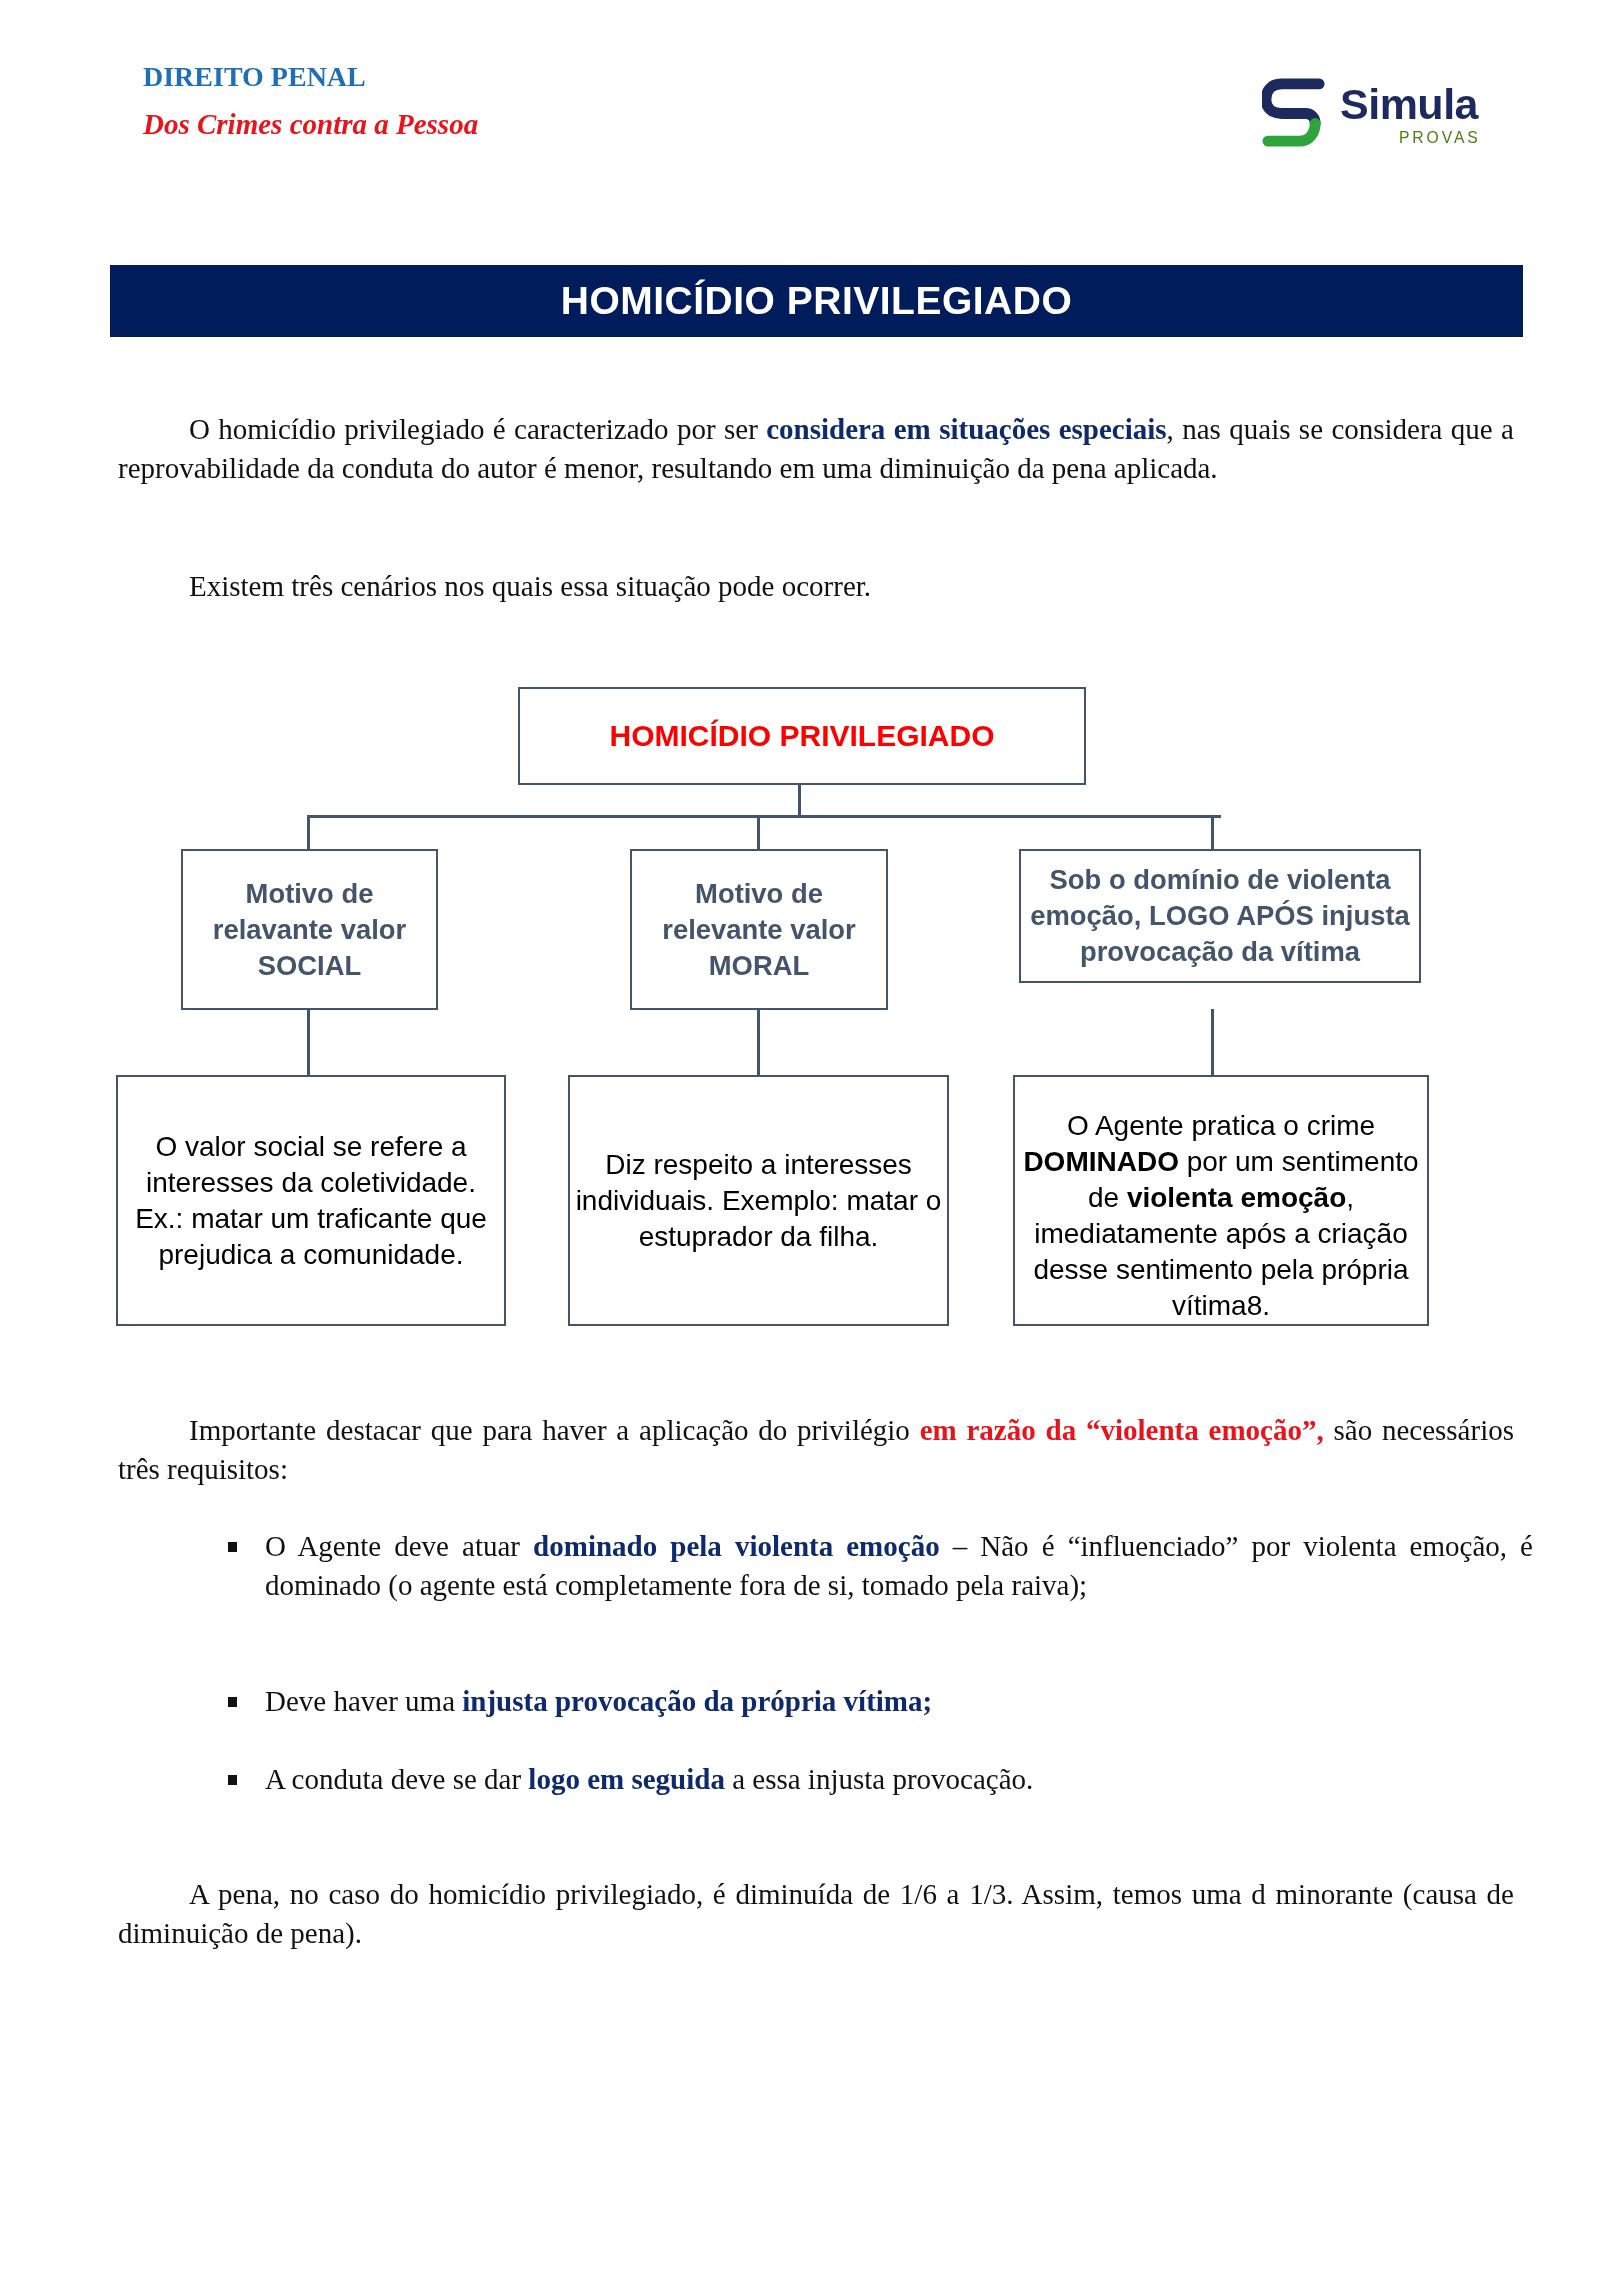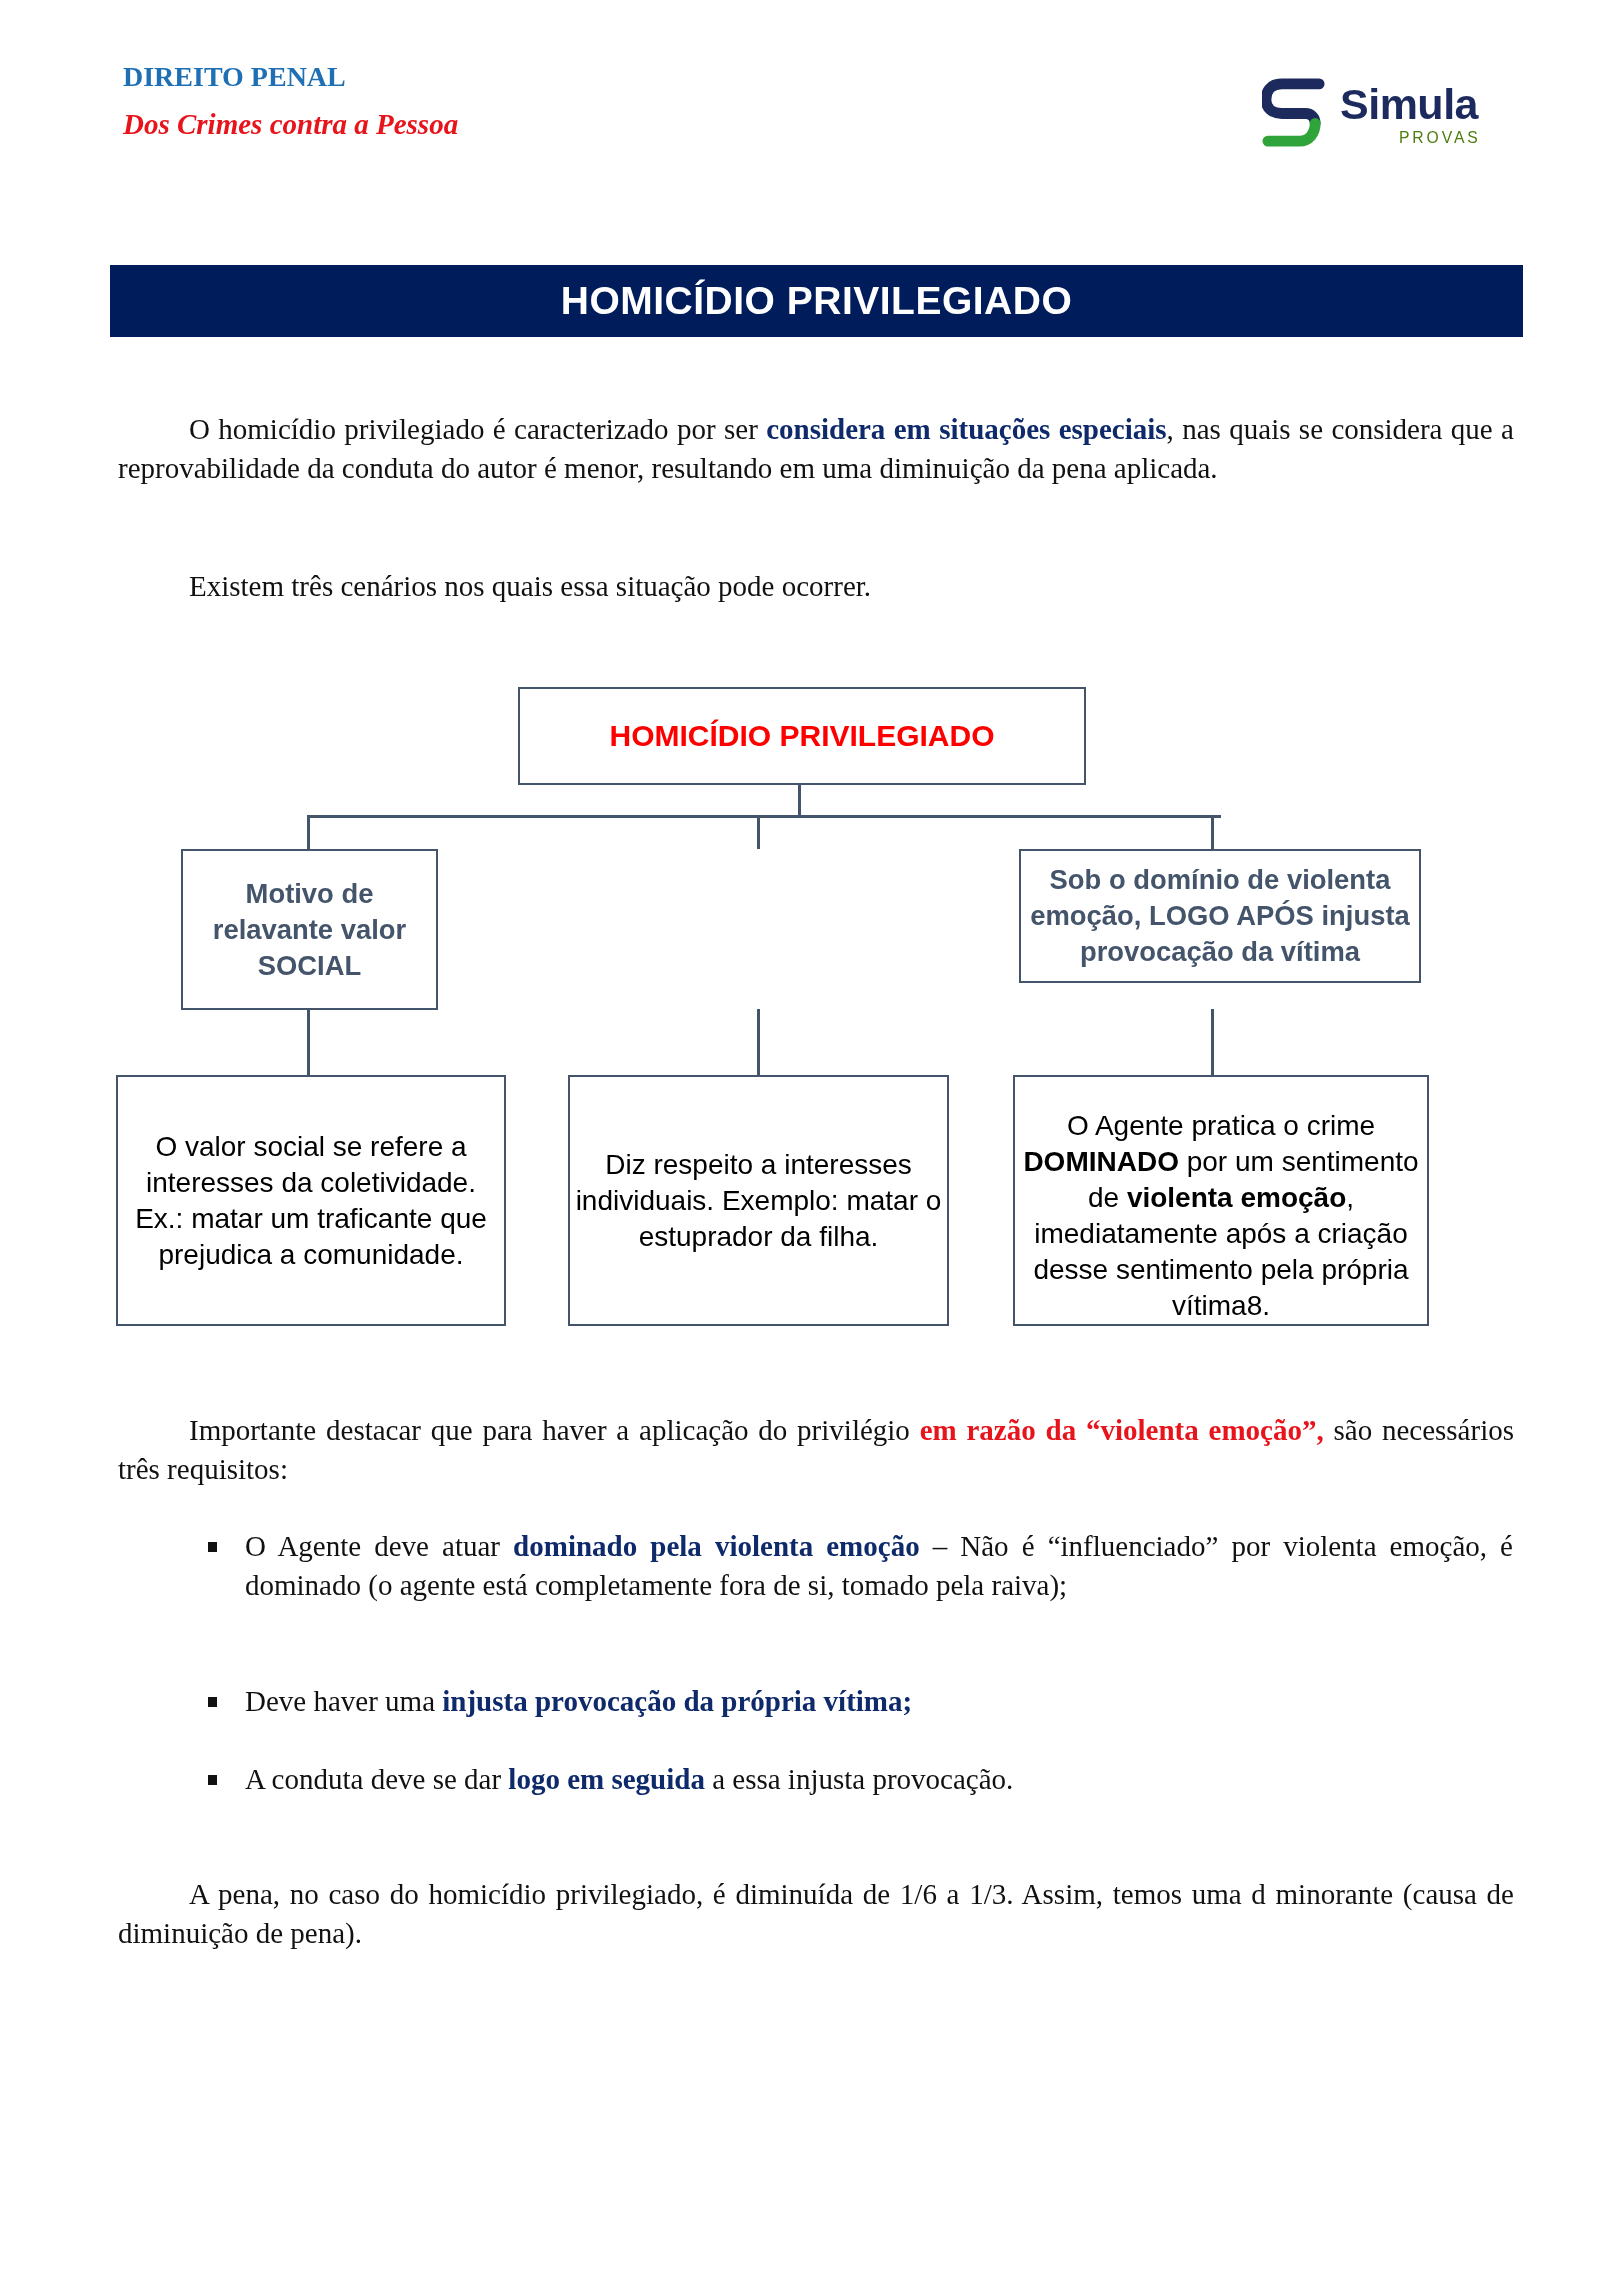--- a/index.html
+++ b/index.html
@@ -1,17 +1,17 @@
 <!DOCTYPE html>
 <html><head>
 <meta charset="utf-8">
 <style>
   html, body { margin: 0; padding: 0; background: #ffffff; }
   body { width: 1621px; height: 2293px; position: relative; overflow: hidden; }
-  .serif { font-family: "Liberation Serif", "DejaVu Serif", serif; }
+  .serif { font-family: "Liberation Serif", "DejaVu Serif", serif; margin-left: 20px; }
   .sans { font-family: "Liberation Sans", "DejaVu Sans", sans-serif; }
 
   #hdr-subject { position: absolute; left: 123px; top: 61px; font-size: 28px; font-weight: bold; color: #1f6fb5; }
   #hdr-topic { position: absolute; left: 123px; top: 108px; font-size: 29px; font-weight: bold; font-style: italic; color: #e8141b; }
 
   #logo { position: absolute; left: 1262px; top: 78px; width: 235px; height: 71px; }
   #logo .mark { position: absolute; left: 0; top: 0; width: 65px; height: 71px; }
   #logo .word { position: absolute; left: 78px; top: 2px; font-size: 43px; font-weight: bold; color: #1d2a5e; letter-spacing: -0.5px; }
   #logo .sub { position: absolute; left: 137px; top: 51px; font-size: 15.7px; color: #4d7c0f; letter-spacing: 2.9px; }
 
@@ -83,20 +83,23 @@
   <div class="line" style="left:757px; top:1009px; width:2.9px; height:68px;"></div>
   <div class="line" style="left:1211px; top:1009px; width:2.9px; height:68px;"></div>
 
   <div id="box-root" class="box sans">
     <span>HOMICÍDIO PRIVILEGIADO</span>
   </div>
 
   <div id="box-social" class="box l2 sans">
     <span style="padding:0 9.8px">Motivo de relavante valor SOCIAL</span>
   </div>
+  <div id="box-moral" class="box l2 sans">
+    <span style="padding:0 9.8px">Motivo de relevante valor MORAL</span>
+  </div>
   <div id="box-emocao" class="box l2 sans">
     <span style="padding:0 7.8px">Sob o domínio de violenta emoção, LOGO APÓS injusta provocação da vítima</span>
   </div>
 
   <div id="box-social-desc" class="box l3 sans">
     <span style="padding:0 3.9px">O valor social se refere a interesses da coletividade. Ex.: matar um traficante que prejudica a comunidade.</span>
   </div>
   <div id="box-moral-desc" class="box l3 sans">
     <span style="padding:0 3.9px">Diz respeito a interesses individuais. Exemplo: matar o estuprador da filha.</span>
   </div>

